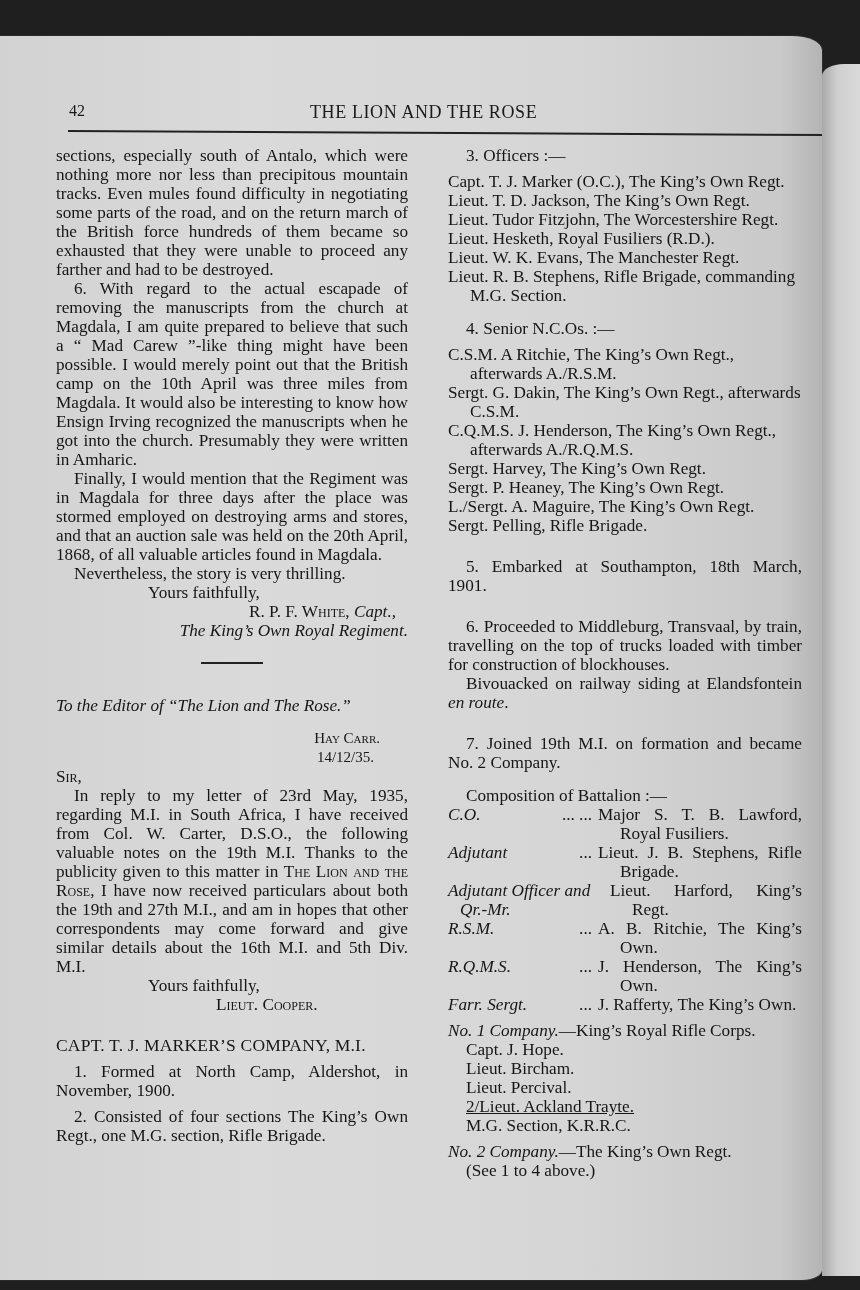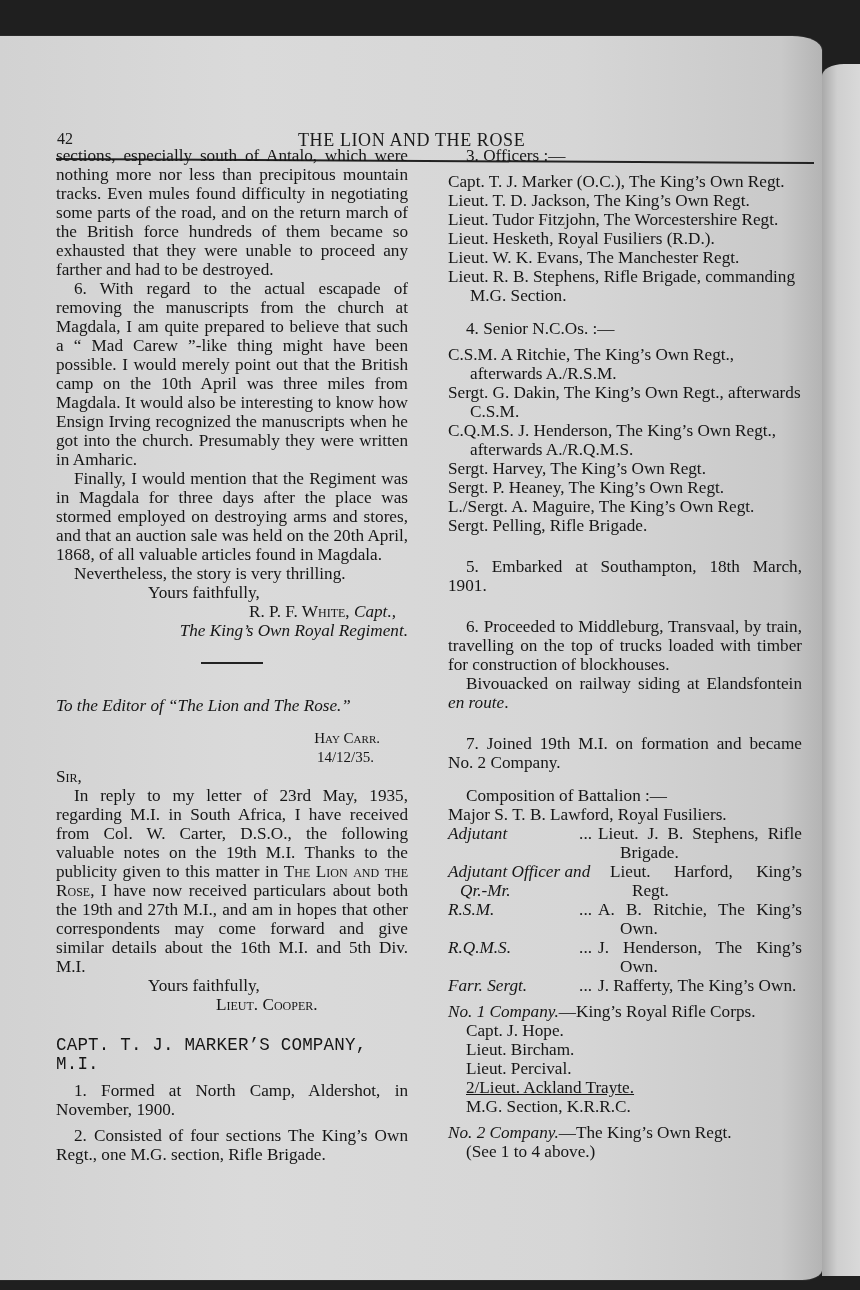--- a/index.html
+++ b/index.html
@@ -15,21 +15,21 @@
       border-top-right-radius: 30px 14px;
       border-bottom-right-radius: 20px 10px;
       box-shadow: 0 0 0 1px #2a2a2a;
     }
     .next-page {
       position: absolute; left: 822px; top: 64px; width: 38px; height: 1212px;
       background: linear-gradient(90deg, #a9a9a9 0%, #cfcfcf 40%, #d9d9d9 100%);
       border-top-left-radius: 22px 12px;
     }
     .running-head {
-      position: absolute; left: 0; top: 0; width: 822px; height: 100px; margin-top: 28px;
+      position: absolute; left: 12px; top: 0; width: 822px; height: 100px;
     }
     .folio {
       position: absolute; left: 57px; top: 66px; font-size: 16px; color: #1a1a1a;
       font-family: "Liberation Serif", serif;
     }
     .journal-title {
       position: absolute; left: 298px; top: 66px; font-size: 18px; letter-spacing: 0.6px; color: #1a1a1a;
       font-family: "Liberation Serif", serif;
     }
     .rule {
@@ -45,21 +45,21 @@
     p { margin: 0; text-align: justify; }
     .indent { text-indent: 18px; }
     .hang { padding-left: 22px; text-indent: -22px; text-align: left; }
     .sc { font-variant: small-caps; }
     .it { font-style: italic; }
     .sig { text-align: right; }
     .gap-s { height: 7px; }
     .gap-m { height: 14px; }
     .gap-l { height: 22px; }
     .short-rule { width: 62px; height: 1.5px; background: #222; margin: 22px auto 32px auto; }
-    .section-head { font-size: 17.5px; letter-spacing: 0.2px; font-family: Liberation Mono, monospace; }
+    .section-head { font-size: 17.5px; letter-spacing: 0.2px; }
     .comp-row { display: flex; }
     .comp-role { width: 150px; font-style: italic; flex-shrink: 0; }
     .comp-role .dots { font-style: normal; float: right; padding-right: 6px; }
     .comp-val { flex: 1; padding-left: 22px; text-indent: -22px; text-align: justify; }
     .sub-list { padding-left: 18px; }
   </style>
 </head>
 <body>
 
 <div class="page">
@@ -124,20 +124,21 @@
     <p class="indent">5. Embarked at Southampton, 18th March, 1901.</p>
     <div class="gap-l"></div>
     <p class="indent">6. Proceeded to Middleburg, Transvaal, by train, travelling on the top of trucks loaded with timber for construction of blockhouses.</p>
     <p class="indent"><span>Bivouacked on railway siding at Elandsfontein </span><span class="it">en route</span><span>.</span></p>
     <div class="gap-l"></div>
     <p class="indent">7. Joined 19th M.I. on formation and became No. 2 Company.</p>
     <div class="gap-m"></div>
     <p class="indent" style="text-align:left;">Composition of Battalion :—</p>
     <div>
       <div class="comp-row">
+        <div class="comp-role"><span>C.O.</span><span class="dots">...    ...</span></div>
         <div class="comp-val">Major S. T. B. Lawford, Royal Fusiliers.</div>
       </div>
       <div class="comp-row">
         <div class="comp-role"><span>Adjutant</span><span class="dots">...</span></div>
         <div class="comp-val">Lieut. J. B. Stephens, Rifle Brigade.</div>
       </div>
       <div class="comp-row">
         <div class="comp-role" style="padding-left:12px;text-indent:-12px;"><span>Adjutant Officer and Qr.-Mr.</span></div>
         <div class="comp-val">Lieut. Harford, King’s Regt.</div>
       </div>

